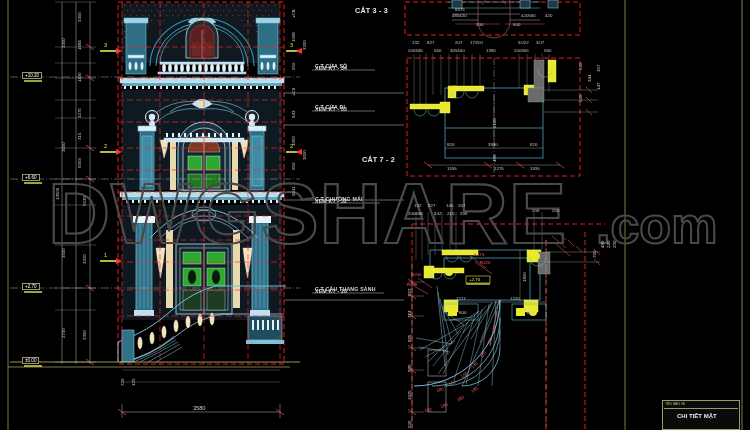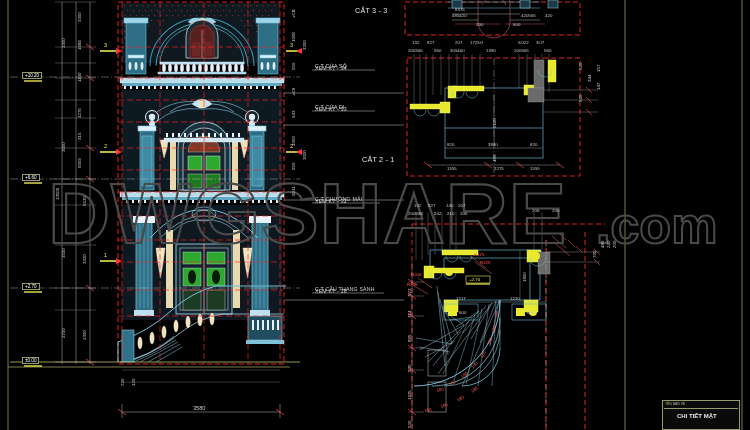--- a/index.html
+++ b/index.html
@@ -6,21 +6,21 @@
   body{width:750px;height:430px;overflow:hidden;font-family:"Liberation Sans",sans-serif;}
   #stage{position:relative;width:750px;height:430px;background:#000000;overflow:hidden;}
   .abs{position:absolute;}
   svg{display:block;}
   .wm{position:absolute;left:0;top:0;width:750px;height:430px;pointer-events:none;}
   .wmtext{font-family:"Liberation Sans",sans-serif;font-weight:bold;font-size:86px;
           fill:none;stroke:#4a4a4a;stroke-width:2.2px;letter-spacing:1px;}
   .wmdot{font-family:"Liberation Sans",sans-serif;font-weight:bold;font-size:52px;
           fill:none;stroke:#4a4a4a;stroke-width:2px;}
   .lbl{position:absolute;color:#d8d8d8;font-size:5.2px;font-family:"Liberation Sans",sans-serif;
-       white-space:nowrap;letter-spacing:.2px;}
+       white-space:nowrap;letter-spacing:.2px;font-weight:bold;}
   .lbl.big{font-size:7.2px;color:#e8e8e8;}
   .dimtxt{position:absolute;color:#c9c9c9;font-size:4.4px;white-space:nowrap;font-family:"Liberation Sans",sans-serif;}
   .dimtxt.red{color:#ff5a5a;}
   .dimtxt.rot{transform-origin:0 0;transform:rotate(-90deg);}
   .lvl{position:absolute;color:#ffffff;font-size:4.6px;white-space:nowrap;
        border:1px solid #9a9a66;padding:0px 2px;background:#000;}
   .titleblock{position:absolute;border:1px solid #9a9a66;background:#0a0a0a;}
   .tbsmall{position:absolute;color:#b9b98a;font-size:3.4px;white-space:nowrap;}
   .tbbig{position:absolute;color:#e8e8e8;font-size:6px;white-space:nowrap;font-weight:bold;}
 </style>
@@ -897,21 +897,21 @@
   <div class="abs" style="left:315px;top:196px;">
     <div class="lbl">C.T CHƯỜNG MÁI</div>
     <div class="lbl" style="margin-top:2px;">XEM KT - 32</div>
   </div>
   <div class="abs" style="left:315px;top:286px;">
     <div class="lbl">C.T CẦU THANG SẢNH</div>
     <div class="lbl" style="margin-top:2px;">XEM KT - 28</div>
   </div>
 
   <div class="lbl big" style="left:355px;top:6px;">CẮT 3 - 3</div>
-  <div class="lbl big" style="left:362px;top:155px;">CẮT 2 - 1</div>
+  <div class="lbl big" style="left:362px;top:155px;">CẮT 7 - 2</div>
 
   <div class="dimtxt" style="left:412px;top:40px;">132</div>
   <div class="dimtxt" style="left:427px;top:40px;">827</div>
   <div class="dimtxt" style="left:455px;top:40px;">207</div>
   <div class="dimtxt" style="left:470px;top:40px;">1725O</div>
   <div class="dimtxt" style="left:518px;top:40px;">5O22</div>
   <div class="dimtxt" style="left:536px;top:40px;">3O7</div>
 
   <div class="dimtxt" style="left:408px;top:48px;">200346</div>
   <div class="dimtxt" style="left:434px;top:48px;">560</div>

